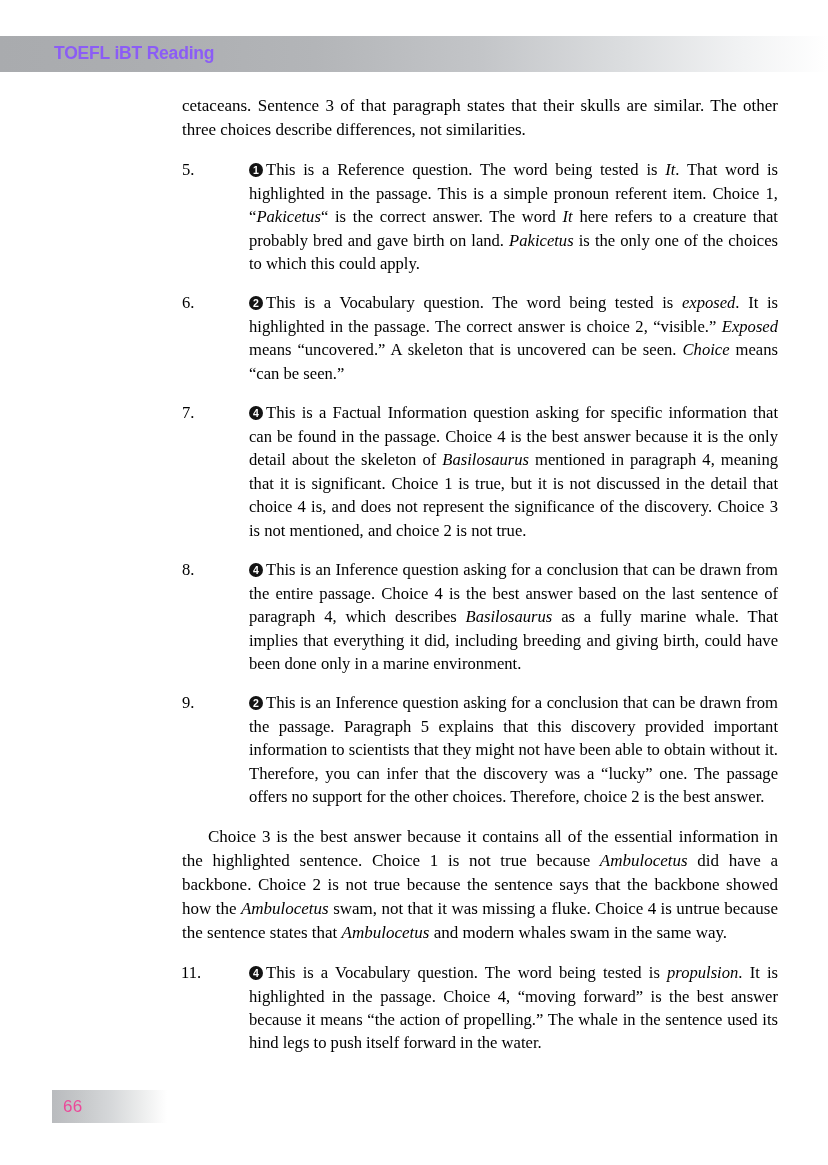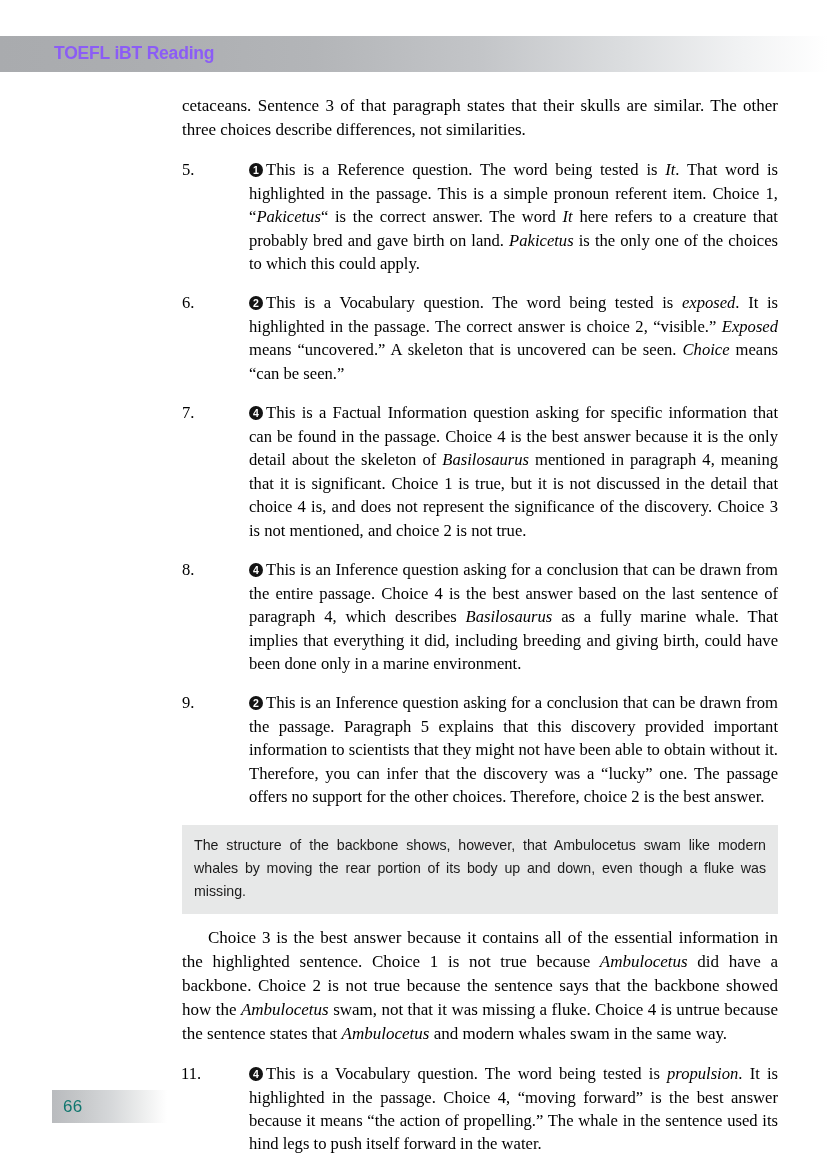--- a/index.html
+++ b/index.html
@@ -147,21 +147,21 @@
                 #eceded 78%,
                 #fbfbfb 95%,
                 #ffffff 100%);
   }
   .footer-page-number {
     position: absolute;
     left: 63px;
     top: 1097px;
     font-family: "Liberation Sans", "DejaVu Sans", sans-serif;
     font-size: 17px;
-    color: #0f766e;
+    color: #ec4899;
     letter-spacing: 0.3px;
     text-align: center;
   }
 </style>
 </head>
 <body>
 
 <div class="header-band"></div>
 <div class="header-title">TOEFL iBT Reading</div>
 
@@ -188,23 +188,20 @@
     <span class="item-num">8.</span>
     <div class="item-body"><span class="badge">4</span><span>This is an Inference question asking for a conclusion that can be drawn from the entire passage. Choice 4 is the best answer based on the last sentence of paragraph 4, which describes </span><em>Basilosaurus</em><span> as a fully marine whale. That implies that everything it did, including breeding and giving birth, could have been done only in a marine environment.</span></div>
   </div>
 
   <div class="item">
     <span class="item-num">9.</span>
     <div class="item-body"><span class="badge">2</span><span>This is an Inference question asking for a conclusion that can be drawn from the passage. Paragraph 5 explains that this discovery provided important information to scientists that they might not have been able to obtain without it. Therefore, you can infer that the discovery was a “lucky” one. The passage offers no support for the other choices. Therefore, choice 2 is the best answer.</span></div>
   </div>
 
 
-  <div class="quote-box">
-    <p class="quote-text">The structure of the backbone shows, however, that Ambulocetus swam like modern whales by moving the rear portion of its body up and down, even though a fluke was missing.</p>
-  </div>
 
   <p class="para indented"><span>Choice 3 is the best answer because it contains all of the essential information in the highlighted sentence. Choice 1 is not true because </span><em>Ambulocetus</em><span> did have a backbone. Choice 2 is not true because the sentence says that the backbone showed how the </span><em>Ambulocetus</em><span> swam, not that it was missing a fluke. Choice 4 is untrue because the sentence states that </span><em>Ambulocetus</em><span> and modern whales swam in the same way.</span></p>
 
   <div class="item">
     <span class="item-num wide">11.</span>
     <div class="item-body"><span class="badge">4</span><span>This is a Vocabulary question. The word being tested is </span><em>propulsion</em><span>. It is highlighted in the passage. Choice 4, “moving forward” is the best answer because it means “the action of propelling.” The whale in the sentence used its hind legs to push itself forward in the water.</span></div>
   </div>
 
 </div>
 

